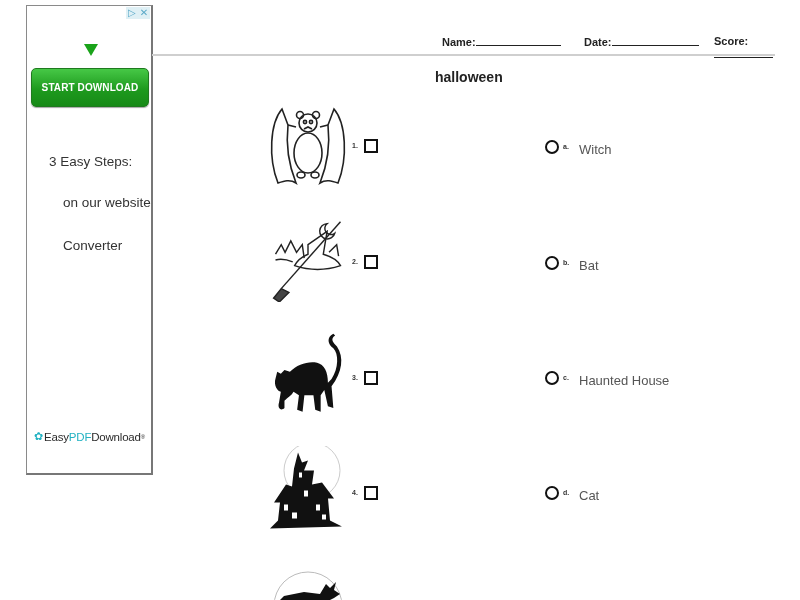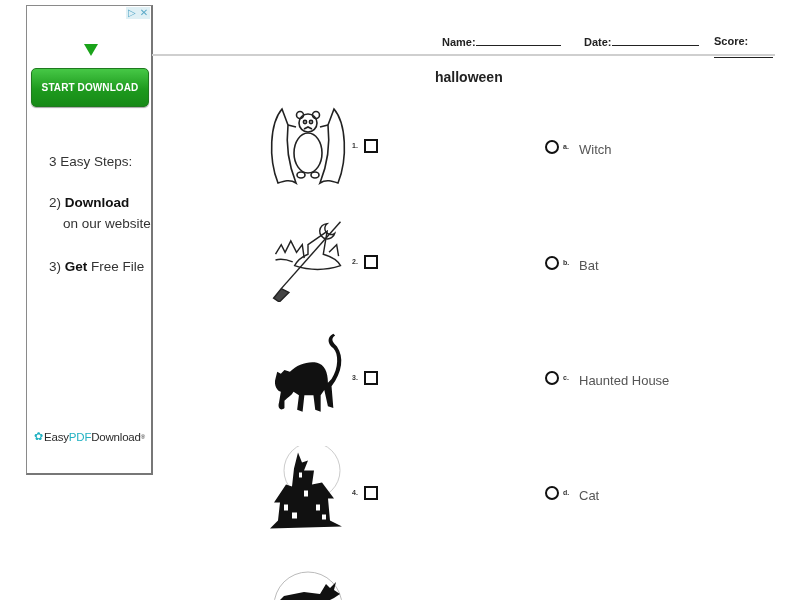--- a/index.html
+++ b/index.html
@@ -66,25 +66,24 @@
 <div class="ad">
   <div class="ad-choices">
     <span>▷</span>
     <span>✕</span>
   </div>
   <div class="ad-arrow"></div>
   <div class="ad-btn">START DOWNLOAD</div>
   <div class="ad-steps">
     <div class="head">3 Easy Steps:</div>
     <div class="step">
-      <div><span>2)</span> <b>Download</b></div>
       <div class="sub">on our website</div>
     </div>
     <div class="step">
-      <div><span>3)</span> <b>Get</b><span> Free File</span></div>
+      <div class="sub">Converter</div>
     </div>
   </div>
   <div class="ad-logo">
     <span class="leaf">✿</span>
     <span>Easy</span>
       <span class="pdf">PDF</span>
       <span>Download</span>
       <span class="tm">®</span>
   </div>
 </div>

